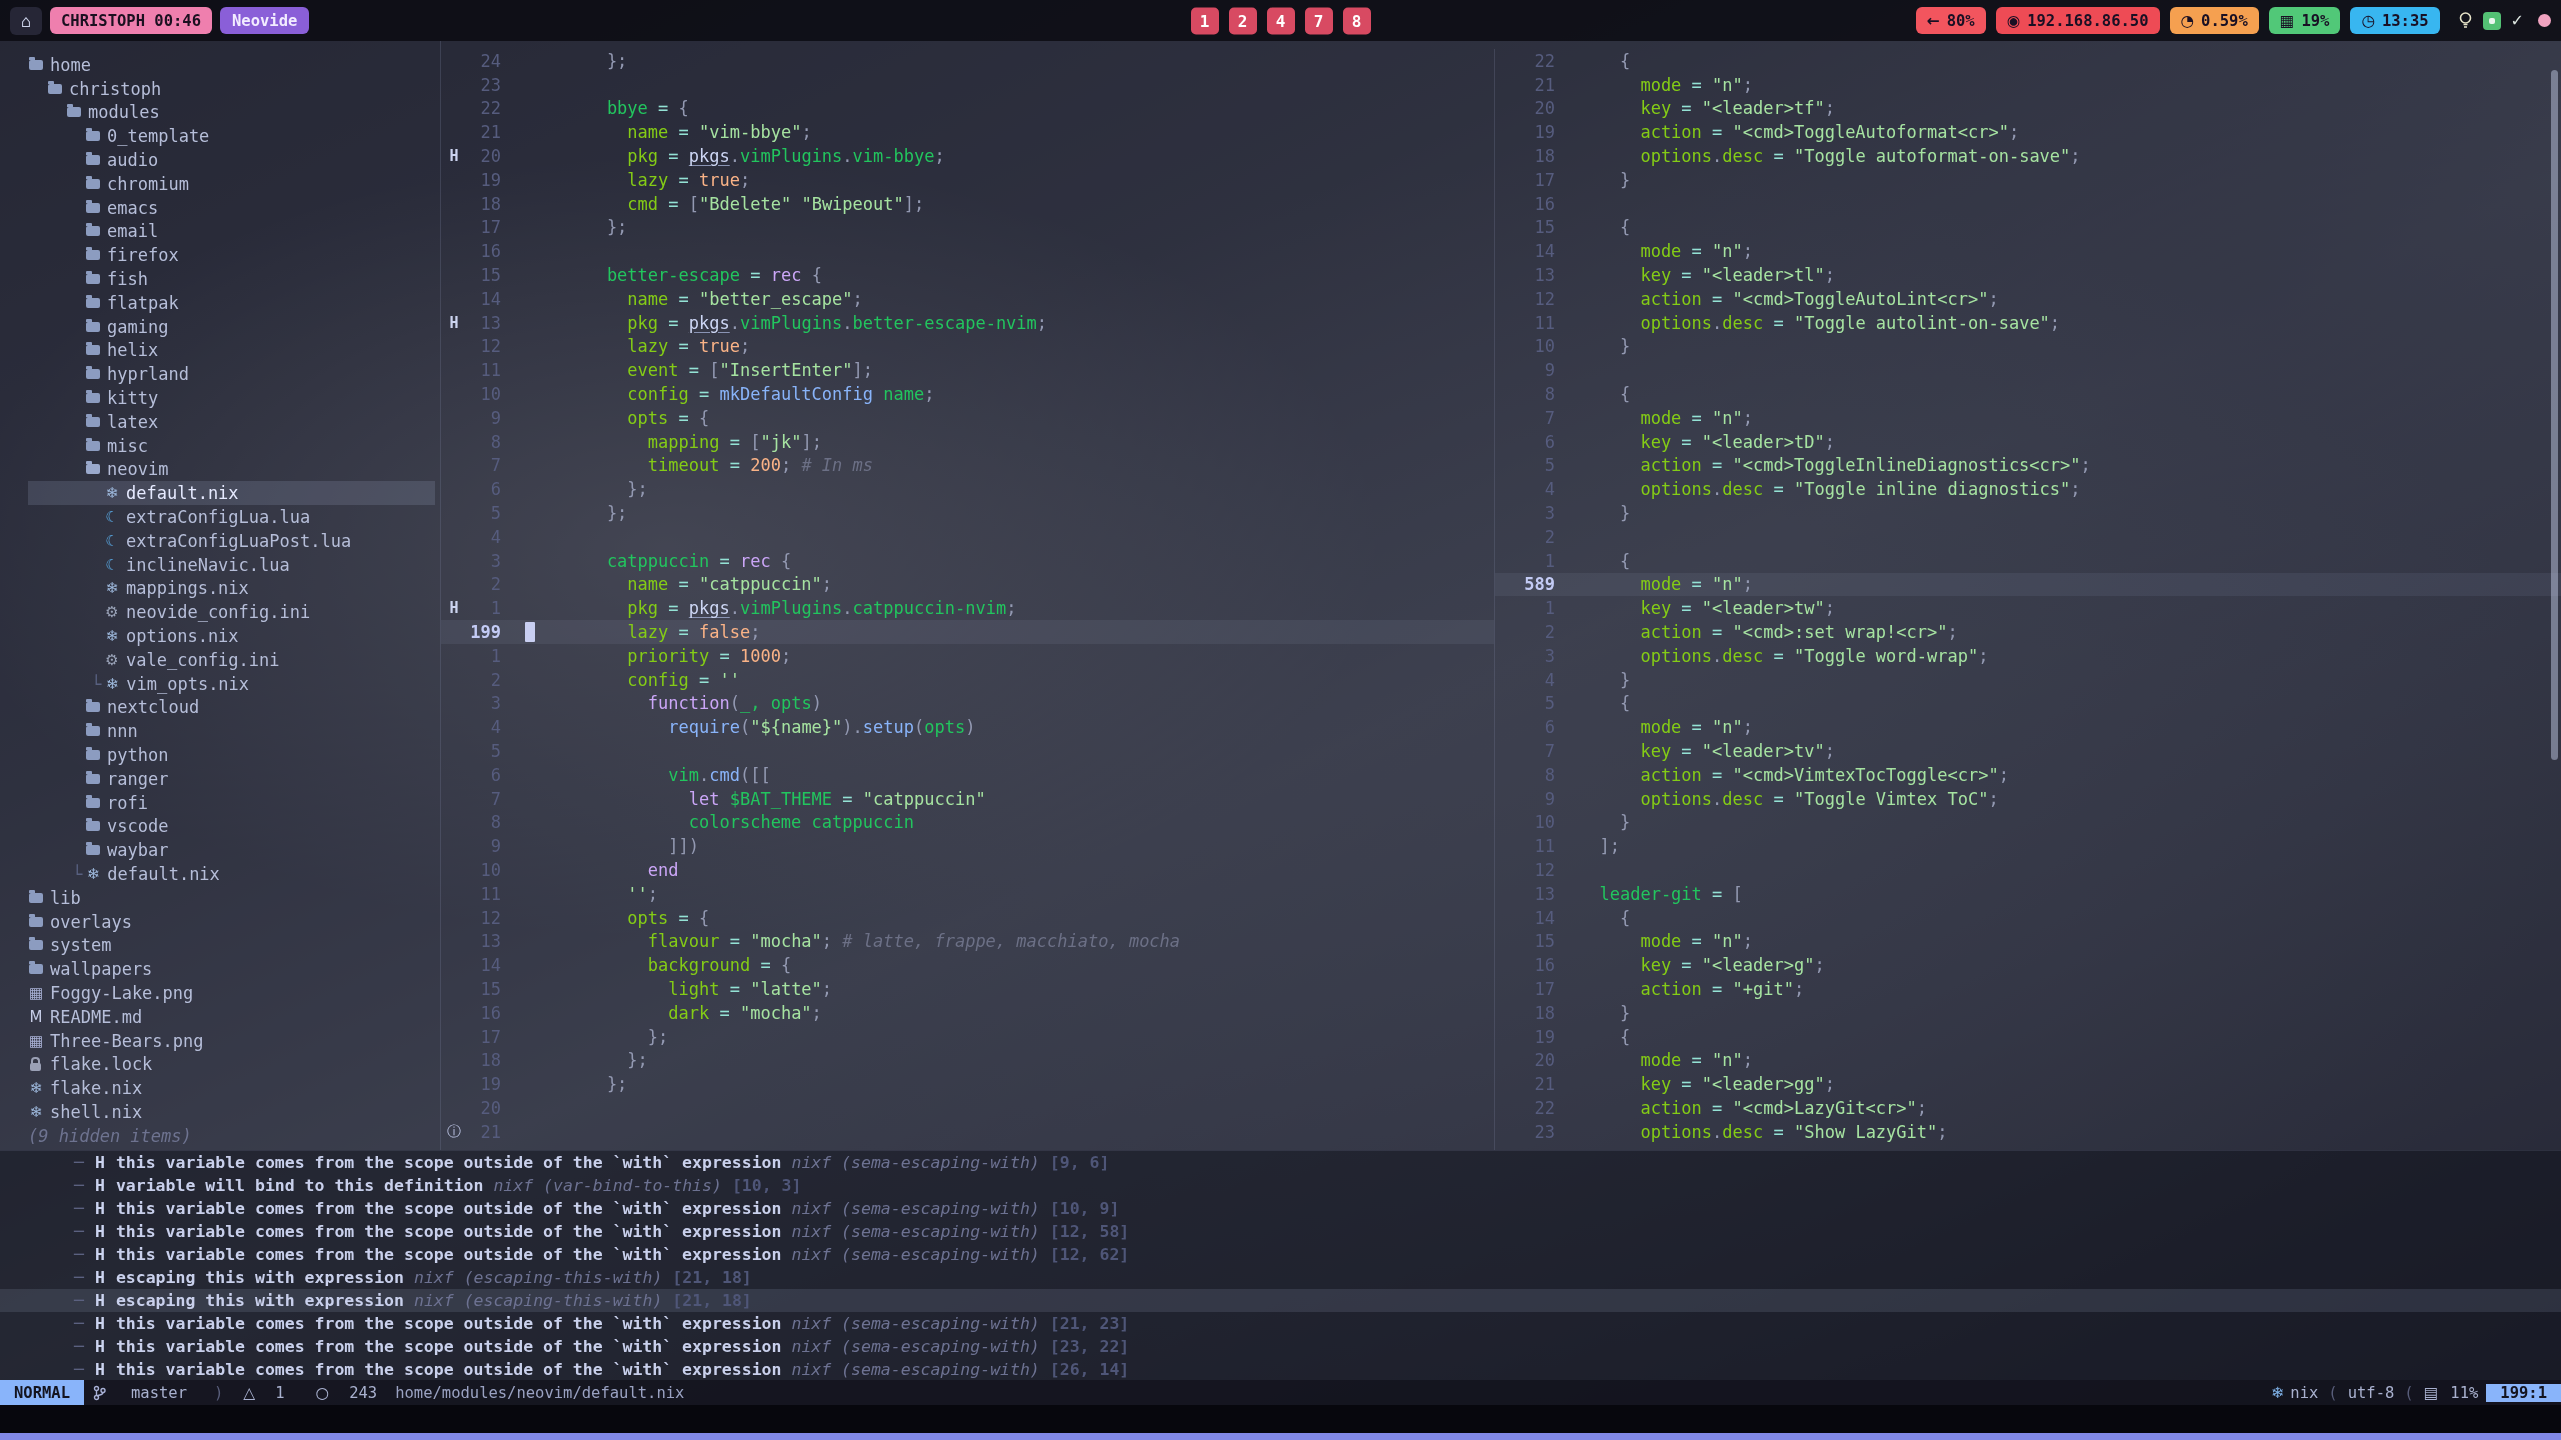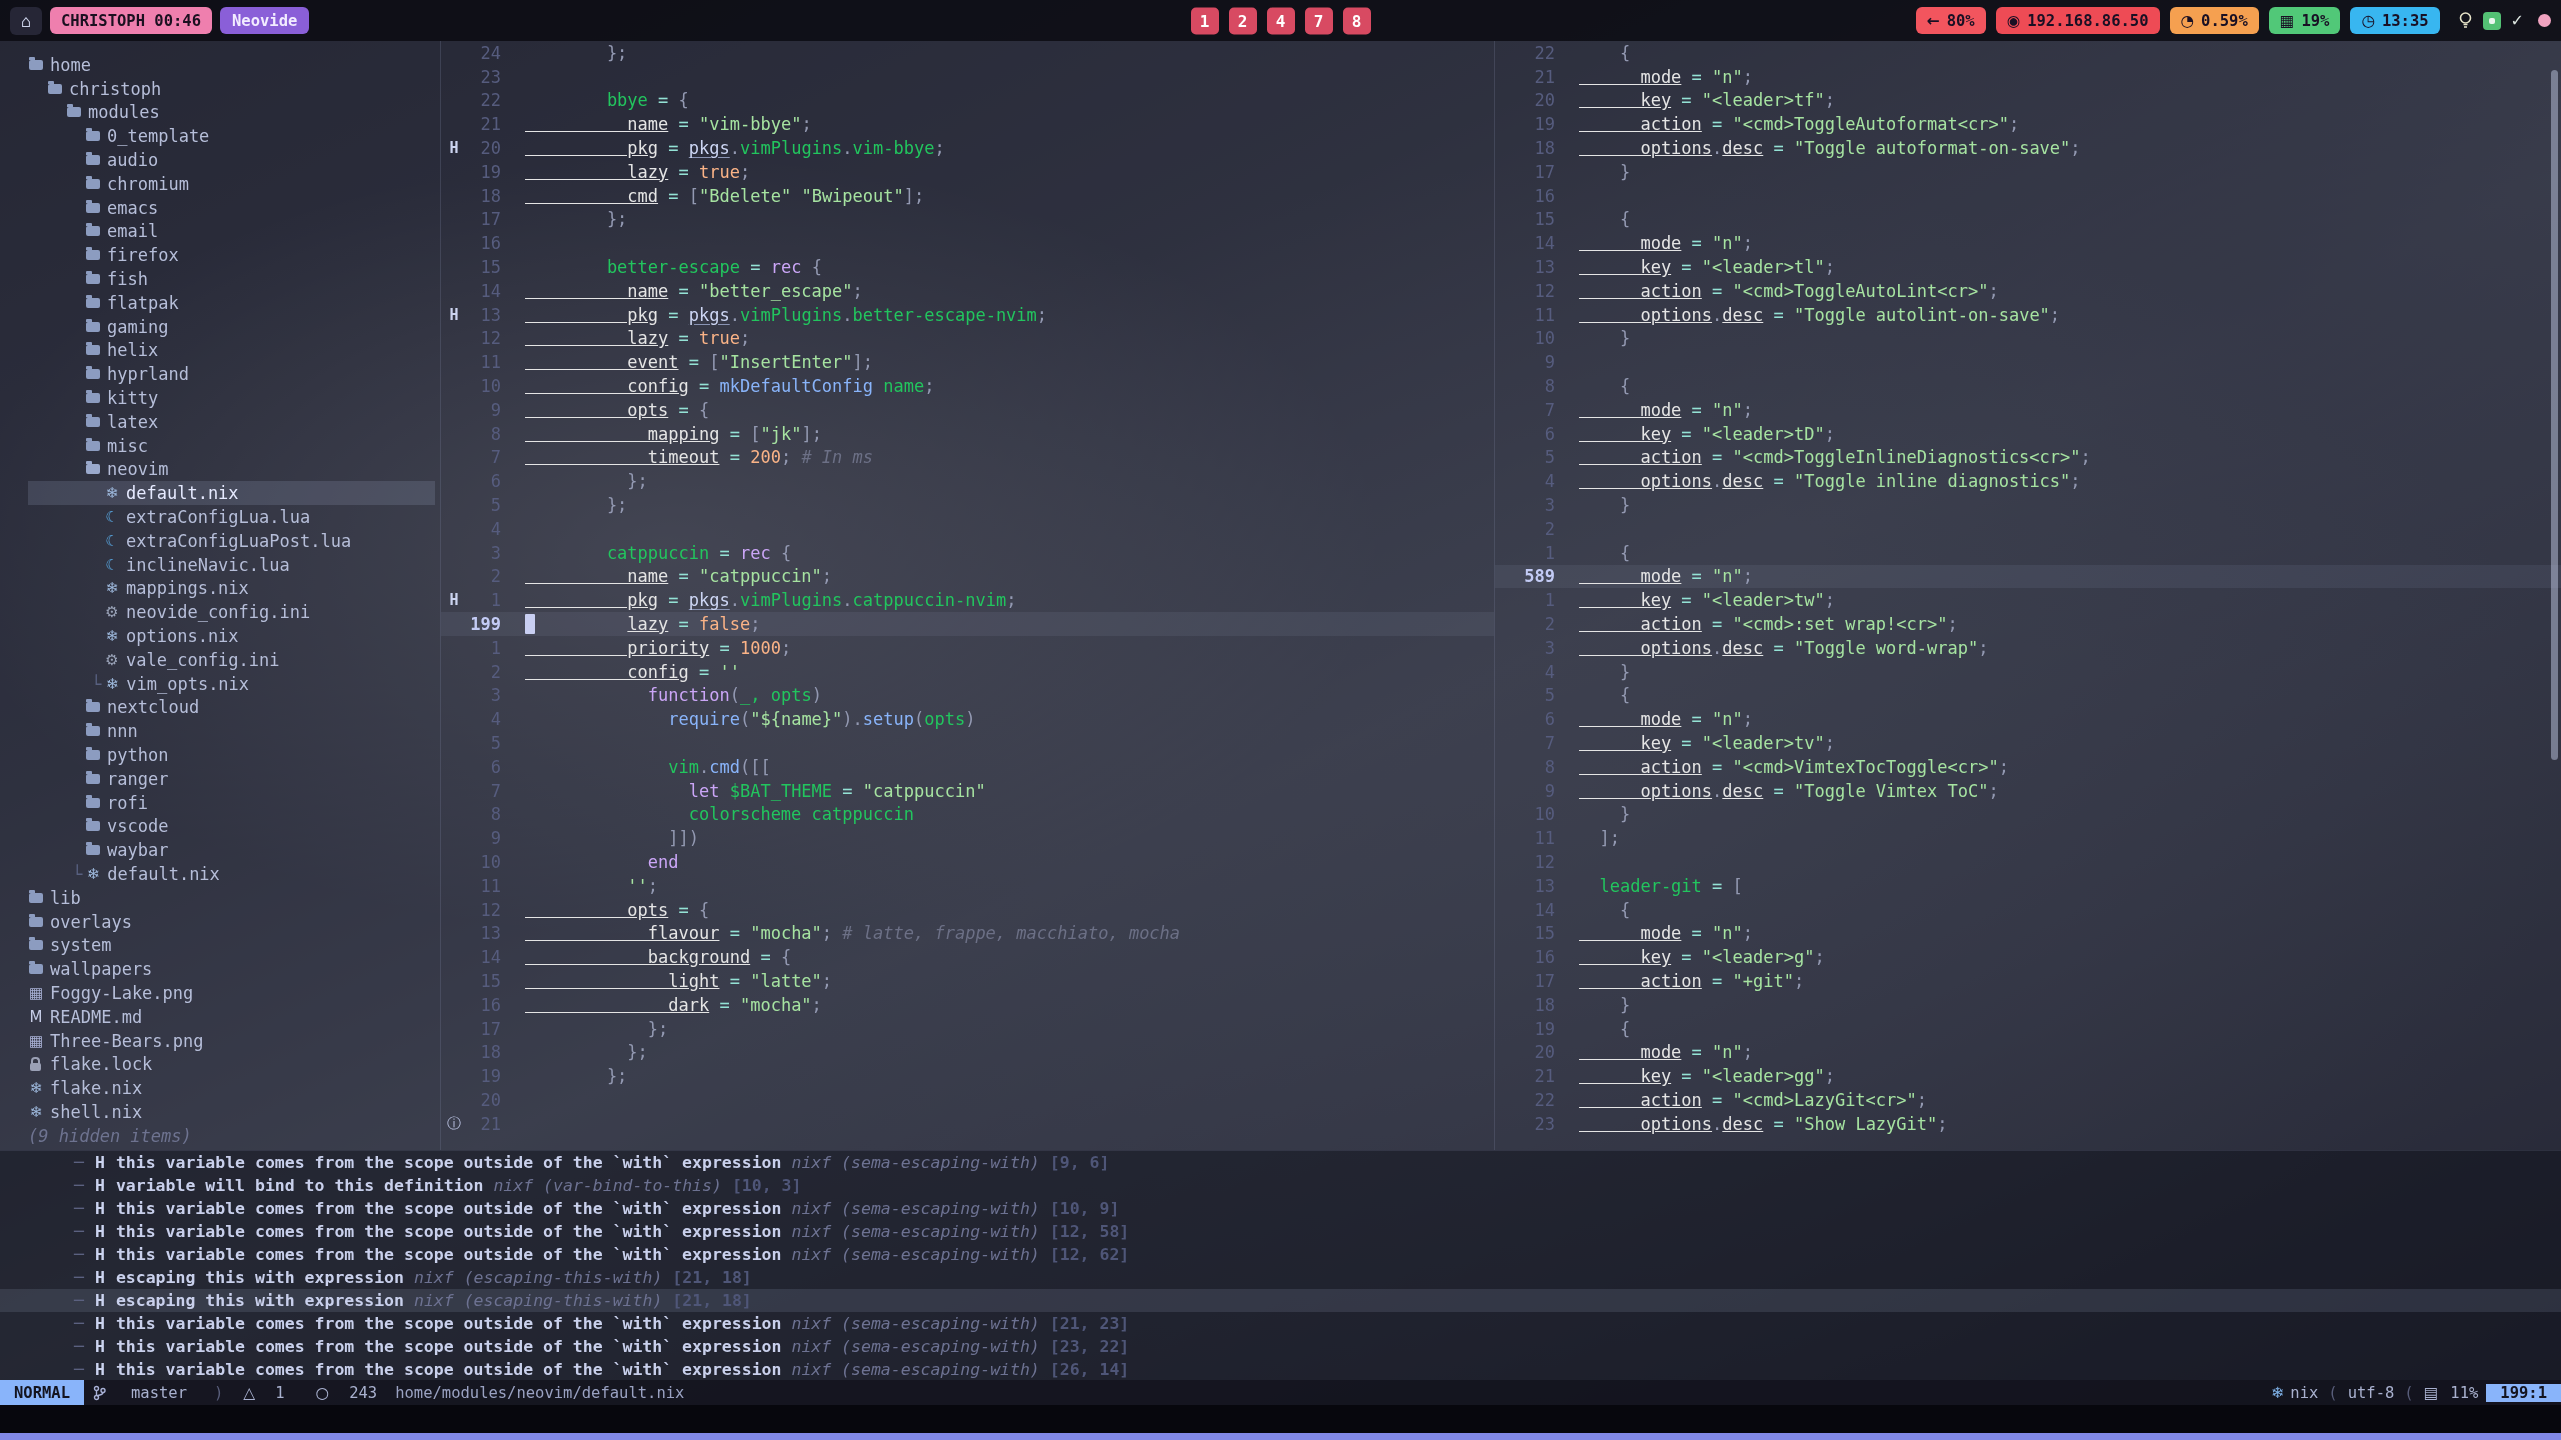--- a/index.html
+++ b/index.html
@@ -48,31 +48,31 @@
   .glyph-icon{width:16px;text-align:center;margin-right:6px;font-size:15px;flex:none;}
   .ficon-folder{width:14px;height:10px;background:#8c9cc0;border-radius:2px;position:relative;
     margin-right:7px;margin-left:1px;flex:none;}
   .ficon-folder::before{content:"";position:absolute;top:-3px;left:0;width:6px;height:3px;
     background:inherit;border-radius:1px 1px 0 0;}
   .ficon-folder.open{background:#9aa9cc;}
   .ficon-lock{width:11px;height:8px;background:#9aa0b5;border-radius:2px;position:relative;
     margin:5px 9px 0 2px;flex:none;}
   .ficon-lock::before{content:"";position:absolute;top:-6px;left:1px;width:5px;height:5px;
     border:2px solid #9aa0b5;border-bottom:none;border-radius:4px 4px 0 0;}
-  .code-pane{flex:none;padding-top:0;box-sizing:border-box;overflow:hidden;}
+  .code-pane{flex:none;padding-top:0;box-sizing:border-box;overflow:hidden;margin-top:8px;}
   #pane-mid{width:1053px;}
   #pane-right{flex:1;border-left:1px solid rgba(120,126,156,0.28);}
   .code-row{height:23.8px;display:flex;align-items:center;font-size:17px;}
   .code-row.cur{background:rgba(196,206,242,0.08);}
   .sign{width:26px;text-align:center;color:#ccd4f0;font-weight:700;font-size:15px;flex:none;}
   .sig-info{font-family:"DejaVu Sans",sans-serif;color:#b9c1e0;font-weight:400;font-size:14px;}
   .lnum{width:48px;text-align:right;padding-right:14px;box-sizing:border-box;color:#565c7e;flex:none;}
   .cur .lnum{color:#c3cbf5;font-weight:700;}
   .txt{white-space:pre;color:#cdd6f4;padding-left:10px;}
-  .tk-t{color:#22c55e;text-align:center;} .tk-a{color:#e5e5e5;text-decoration:underline;} .tk-o{color:#94e2d5;} .tk-s{color:#a6e3a1;}
+  .tk-t{color:#22c55e;text-align:center;} .tk-a{color:#84cc16;} .tk-o{color:#94e2d5;} .tk-s{color:#a6e3a1;}
   .tk-n{color:#fab387;} .tk-k{color:#cba6f7;} .tk-c{color:#6c7086;font-style:italic;}
   .tk-p{color:#9399b2;} .tk-f{color:#89b4fa;}
   .tk-u{color:#cdd6f4;text-decoration:underline;text-decoration-color:#8a94b4;text-underline-offset:3px;}
   .tk-C{background:#c9cff2;border-radius:1px;}
   .tk-NB{background:#9fd6ad;color:#17231b;font-weight:700;padding:0 5px;border-radius:2px;}
   .tk-N{color:#b6bdd9;font-weight:700;font-style:italic;}
   .tk-D{color:#585b70;font-weight:700;}
   
   .qf-panel{position:absolute;top:1150px;left:0;right:0;height:230px;box-sizing:border-box;
     background:rgba(17,18,29,0.82);border-top:1px solid rgba(120,126,156,0.2);}

